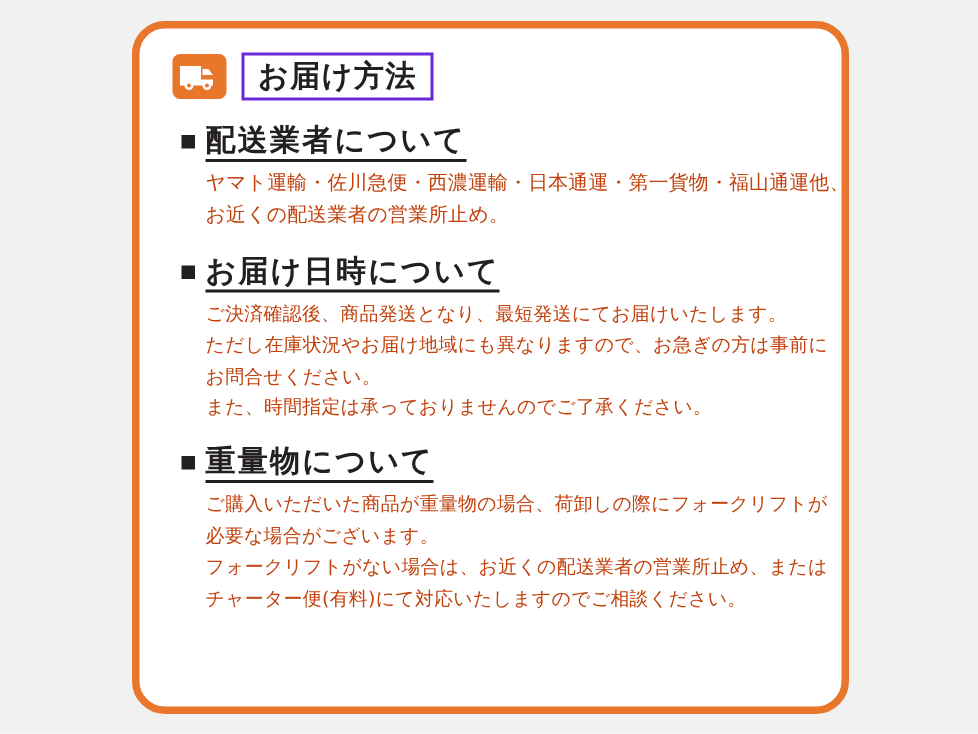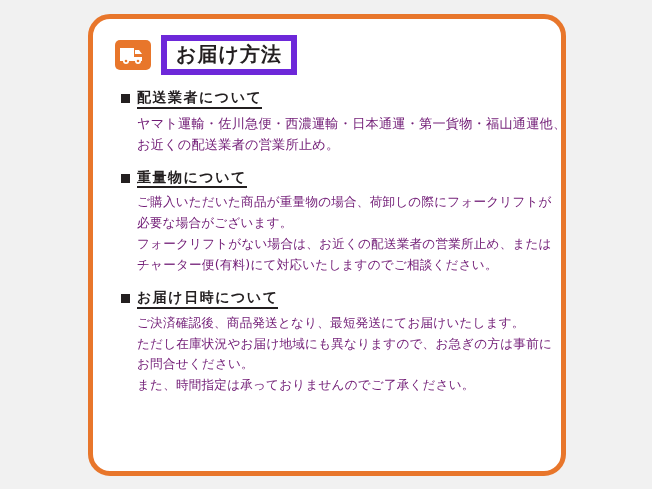--- a/index.html
+++ b/index.html
@@ -54,21 +54,21 @@
     border-radius: 5px;
     position: relative;
     flex: 0 0 auto;
   }
   .truck-badge svg {
     position: absolute;
     left: 4px;
     top: 5px;
   }
   .title-box {
-    border: 6px solid #6d28d9;
+    border: 2px solid #6d28d9;
     padding: 2px 9px 3px 9px;
     font-size: 20px;
     font-weight: bold;
     letter-spacing: 1px;
     color: #231f20;
     line-height: 1.15;
     font-family: "DejaVu Sans", "Liberation Sans", sans-serif;
   }
   
   .section {
@@ -82,34 +82,34 @@
     padding-left: 6px;
   }
   .sq {
     width: 9px;
     height: 9px;
     background: #231f20;
     flex: 0 0 auto;
     display: inline-block;
   }
   .section-title {
-    font-size: 14px;
+    font-size: 20px;
     font-weight: bold;
     color: #231f20;
     letter-spacing: 1.5px;
     border-bottom: 2px solid #231f20;
     padding-bottom: 1px;
     line-height: 1.2;
   }
   .body-lines {
     padding-left: 22px;
   }
   .line {
     font-size: 13.2px;
-    color: #701a75;
+    color: #c2410c;
     line-height: 1.62;
     letter-spacing: 0.2px;
     white-space: nowrap;
   }
   .sec-2 .line, .sec-3 .line {
     font-size: 12.6px;
     line-height: 1.66;
   }
 </style>
 </head>
@@ -137,41 +137,41 @@
         <div class="section-head">
           <span class="sq"></span>
           <span class="section-title">配送業者について</span>
         </div>
         <div class="body-lines">
           <div class="line">ヤマト運輸・佐川急便・西濃運輸・日本通運・第一貨物・福山通運他、</div>
           <div class="line">お近くの配送業者の営業所止め。</div>
         </div>
       </div>
 
+      <div class="section sec-3">
+        <div class="section-head">
+          <span class="sq"></span>
+          <span class="section-title">お届け日時について</span>
+        </div>
+        <div class="body-lines">
+          <div class="line">ご決済確認後、商品発送となり、最短発送にてお届けいたします。</div>
+          <div class="line">ただし在庫状況やお届け地域にも異なりますので、お急ぎの方は事前に</div>
+          <div class="line">お問合せください。</div>
+          <div class="line">また、時間指定は承っておりませんのでご了承ください。</div>
+        </div>
+      </div>
+
       <div class="section sec-2">
         <div class="section-head">
           <span class="sq"></span>
           <span class="section-title">重量物について</span>
         </div>
         <div class="body-lines">
           <div class="line">ご購入いただいた商品が重量物の場合、荷卸しの際にフォークリフトが</div>
           <div class="line">必要な場合がございます。</div>
           <div class="line">フォークリフトがない場合は、お近くの配送業者の営業所止め、または</div>
           <div class="line">チャーター便(有料)にて対応いたしますのでご相談ください。</div>
         </div>
       </div>
 
-      <div class="section sec-3">
-        <div class="section-head">
-          <span class="sq"></span>
-          <span class="section-title">お届け日時について</span>
-        </div>
-        <div class="body-lines">
-          <div class="line">ご決済確認後、商品発送となり、最短発送にてお届けいたします。</div>
-          <div class="line">ただし在庫状況やお届け地域にも異なりますので、お急ぎの方は事前に</div>
-          <div class="line">お問合せください。</div>
-          <div class="line">また、時間指定は承っておりませんのでご了承ください。</div>
-        </div>
-      </div>
-
     </div>
   </div>
 </div>
 
 </body></html>

